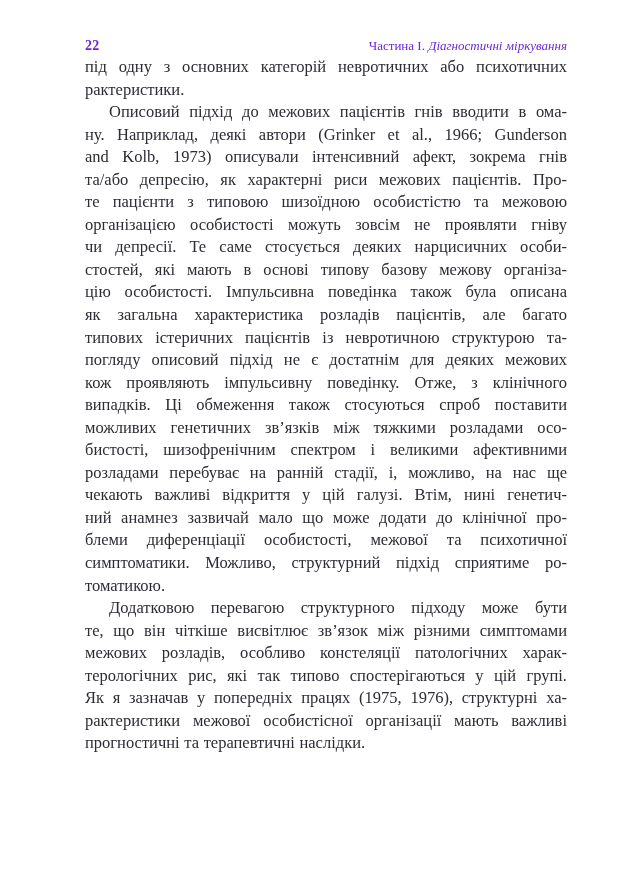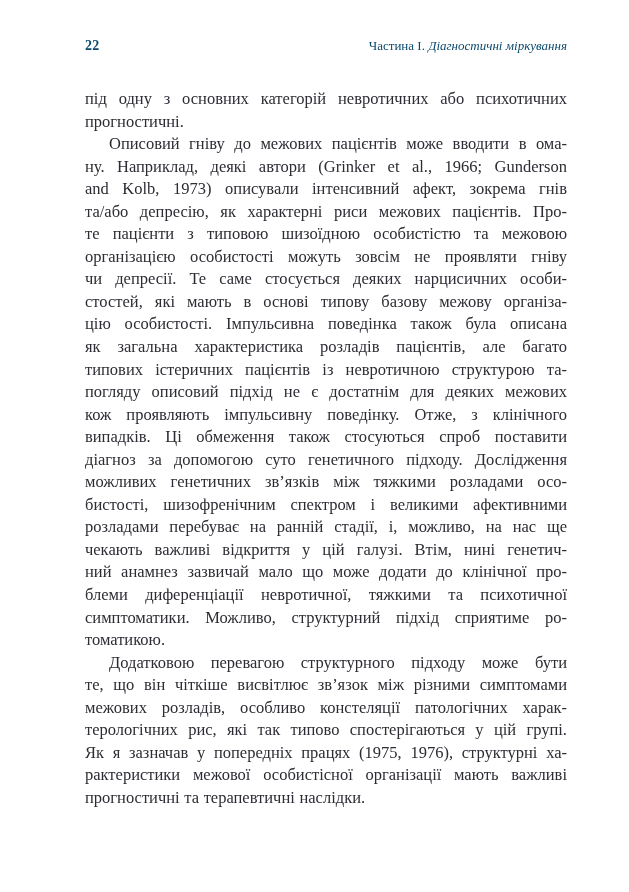--- a/index.html
+++ b/index.html
@@ -21,35 +21,34 @@
     position: absolute;
     left: 85px;
     top: 38px;
     width: 482px;
   }
   .running-header {
     display: flex;
     justify-content: space-between;
     align-items: baseline;
     height: 18px;
-    color: #0c4a6e;
+    color: #6d28d9;
   }
   .page-number {
     font-weight: bold;
     font-size: 14px;
     letter-spacing: 0.3px;
   }
   .running-title {
     font-size: 13px;
   }
   .running-title .italic-part {
     font-style: italic;
   }
   .body-text {
-    margin-top: 32px;
   }
   .line {
     font-size: 16.5px;
     line-height: 22.56px;
     height: 22.56px;
     white-space: nowrap;
     text-align: justify;
     text-align-last: justify;
     word-spacing: 0.5px;
   }
@@ -67,42 +66,41 @@
 <div class="page">
   <div class="content">
 
     <div class="running-header">
       <span class="page-number">22</span>
       <span class="running-title"><span>Частина І. </span><span class="italic-part">Діагностичні міркування</span></span>
     </div>
 
     <div class="body-text">
         <div class="line">під одну з основних категорій невротичних або психотичних</div>
-        <div class="line last">прогностичні.</div>
-        <div class="line indent">Описовий гніву до межових пацієнтів може вводити в ома-</div>
+        <div class="line last">рактеристики.</div>
+        <div class="line indent">Описовий підхід до межових пацієнтів гнів вводити в ома-</div>
         <div class="line">ну. Наприклад, деякі автори (Grinker et al., 1966; Gunderson</div>
         <div class="line">and Kolb, 1973) описували інтенсивний афект, зокрема гнів</div>
         <div class="line">та/або депресію, як характерні риси межових пацієнтів. Про-</div>
         <div class="line">те пацієнти з типовою шизоїдною особистістю та межовою</div>
         <div class="line">організацією особистості можуть зовсім не проявляти гніву</div>
         <div class="line">чи депресії. Те саме стосується деяких нарцисичних особи-</div>
         <div class="line">стостей, які мають в основі типову базову межову організа-</div>
         <div class="line">цію особистості. Імпульсивна поведінка також була описана</div>
         <div class="line">як загальна характеристика розладів пацієнтів, але багато</div>
         <div class="line">типових істеричних пацієнтів із невротичною структурою та-</div>
         <div class="line">погляду описовий підхід не є достатнім для деяких межових</div>
         <div class="line">кож проявляють імпульсивну поведінку. Отже, з клінічного</div>
         <div class="line">випадків. Ці обмеження також стосуються спроб поставити</div>
-        <div class="line">діагноз за допомогою суто генетичного підходу. Дослідження</div>
         <div class="line">можливих генетичних зв’язків між тяжкими розладами осо-</div>
         <div class="line">бистості, шизофренічним спектром і великими афективними</div>
         <div class="line">розладами перебуває на ранній стадії, і, можливо, на нас ще</div>
         <div class="line">чекають важливі відкриття у цій галузі. Втім, нині генетич-</div>
         <div class="line">ний анамнез зазвичай мало що може додати до клінічної про-</div>
-        <div class="line">блеми диференціації невротичної, тяжкими та психотичної</div>
+        <div class="line">блеми диференціації особистості, межової та психотичної</div>
         <div class="line">симптоматики. Можливо, структурний підхід сприятиме ро-</div>
         <div class="line last">томатикою.</div>
         <div class="line indent">Додатковою перевагою структурного підходу може бути</div>
         <div class="line">те, що він чіткіше висвітлює зв’язок між різними симптомами</div>
         <div class="line">межових розладів, особливо констеляції патологічних харак-</div>
         <div class="line">терологічних рис, які так типово спостерігаються у цій групі.</div>
         <div class="line">Як я зазначав у попередніх працях (1975, 1976), структурні ха-</div>
         <div class="line">рактеристики межової особистісної організації мають важливі</div>
         <div class="line last">прогностичні та терапевтичні наслідки.</div>
       </div>

